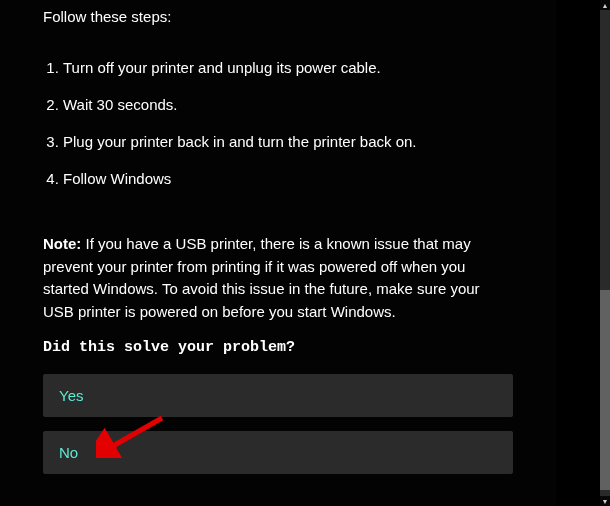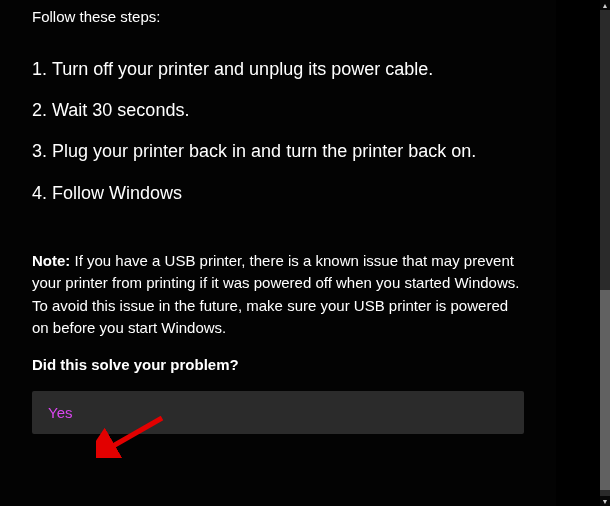--- a/index.html
+++ b/index.html
@@ -9,57 +9,58 @@
       font-family: 'Segoe UI', -apple-system, sans-serif;
       font-size: 14px;
       width: 610px;
       height: 506px;
       overflow: hidden;
       position: relative;
     }
     .content-area {
       width: 556px;
       height: 506px;
-      padding: 0 32px;
+      padding: 0 43px;
       overflow-y: auto;
       background: #030303;
     }
     .intro-text {
       padding-top: 8px;
       padding-bottom: 24px;
       font-size: 15px;
     }
     .steps-list {
       list-style: decimal;
       padding-left: 20px;
       margin-bottom: 36px;
     }
     .steps-list li {
       padding: 8px 0;
-      font-size: 18px;
+      font-size: 15px;
       line-height: 1.4;
     }
     .note-block {
       font-size: 15px;
       line-height: 1.5;
       margin-bottom: 16px;
     }
     .note-label {
       font-weight: 600;
     }
     .question {
       font-size: 15px;
       font-weight: 600;
       margin-bottom: 18px;
+      font-family: Liberation Mono, monospace;
     }
     .option-button {
       display: block;
       width: 100%;
       background: #2b2b2b;
-      color: #d946ef;
+      color: #5eead4;
       border: none;
       text-align: left;
       padding: 13px 16px;
       font-size: 15px;
       font-family: inherit;
       cursor: pointer;
       margin-bottom: 14px;
       border-radius: 2px;
     }
     .scrollbar-track {
@@ -114,20 +115,21 @@
     <li>Follow Windows</li>
   </ol>
 
   <div class="note-block">
     <span class="note-label">Note:</span><span> If you have a USB printer, there is a known issue that may prevent your printer from printing if it was powered off when you started Windows. To avoid this issue in the future, make sure your USB printer is powered on before you start Windows.</span>
   </div>
 
   <div class="question">Did this solve your problem?</div>
 
   <button class="option-button">Yes</button>
+  <button class="option-button">No</button>
 </div>
 
 <div class="scrollbar-track">
   <div class="scrollbar-arrow up">▲</div>
   <div class="scrollbar-thumb"></div>
   <div class="scrollbar-arrow down">▼</div>
 </div>
 
 <div class="arrow-annotation">
   <svg width="72" height="44" viewBox="0 0 72 44">

